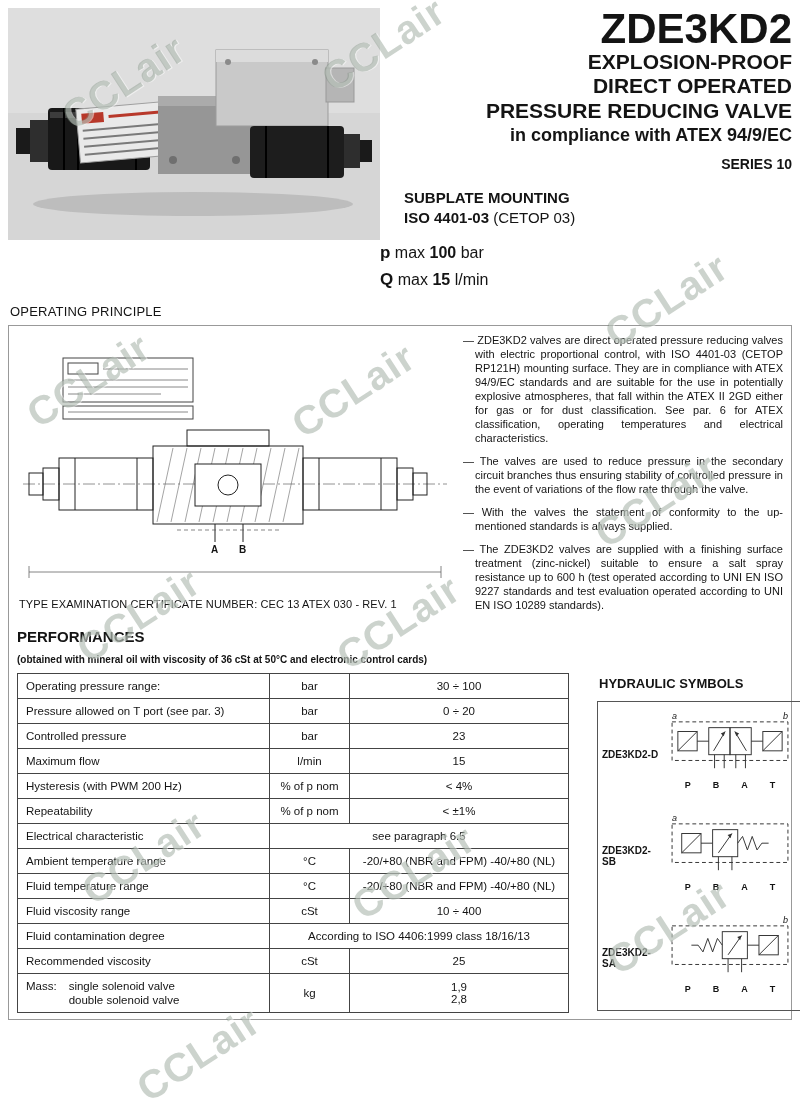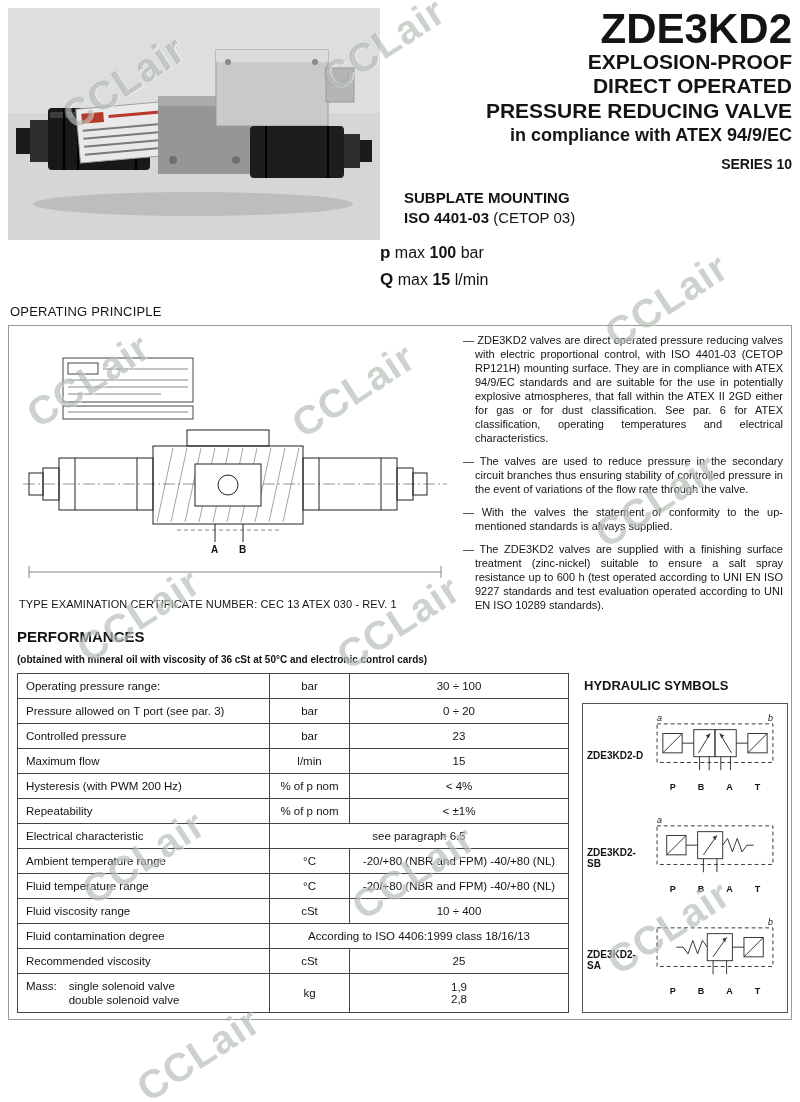--- a/index.html
+++ b/index.html
@@ -41,21 +41,21 @@
   .drawing { position:relative; width:436px; height:252px; }
   .port-label { position:absolute; font-size:10px; font-weight:bold; }
   .certificate { font-size:11px; margin-top:12px; padding-left:2px; letter-spacing:.1px; }
   .op-bullets { flex:1; font-size:11px; line-height:1.27; text-align:justify; }
   .bullet { margin:0 0 9px; padding-left:12px; text-indent:-12px; }
 
   
   .perf-head { margin-top:6px; }
   .perf-title { font-size:15px; font-weight:bold; }
   .perf-sub { font-size:10px; margin-top:9px;font-weight:bold; }
-  .bottom-row { display:flex; gap:13px; margin-top:8px; align-items:flex-end; }
+  .bottom-row { display:flex; gap:28px; margin-top:8px; align-items:center; }
   table.perf { border-collapse:collapse; width:552px; flex:none; font-size:11.5px; }
   table.perf td { border:1px solid #444; padding:6px 8px; vertical-align:middle; }
   td.label-cell { width:252px; }
   td.unit-cell { width:80px; text-align:center; }
   td.value-cell { text-align:center; }
   .mass-wrap { display:flex; gap:12px; }
   .mass-sub { display:flex; flex-direction:column; gap:2px; }
 
   
   .symbols-col { flex:1; }

